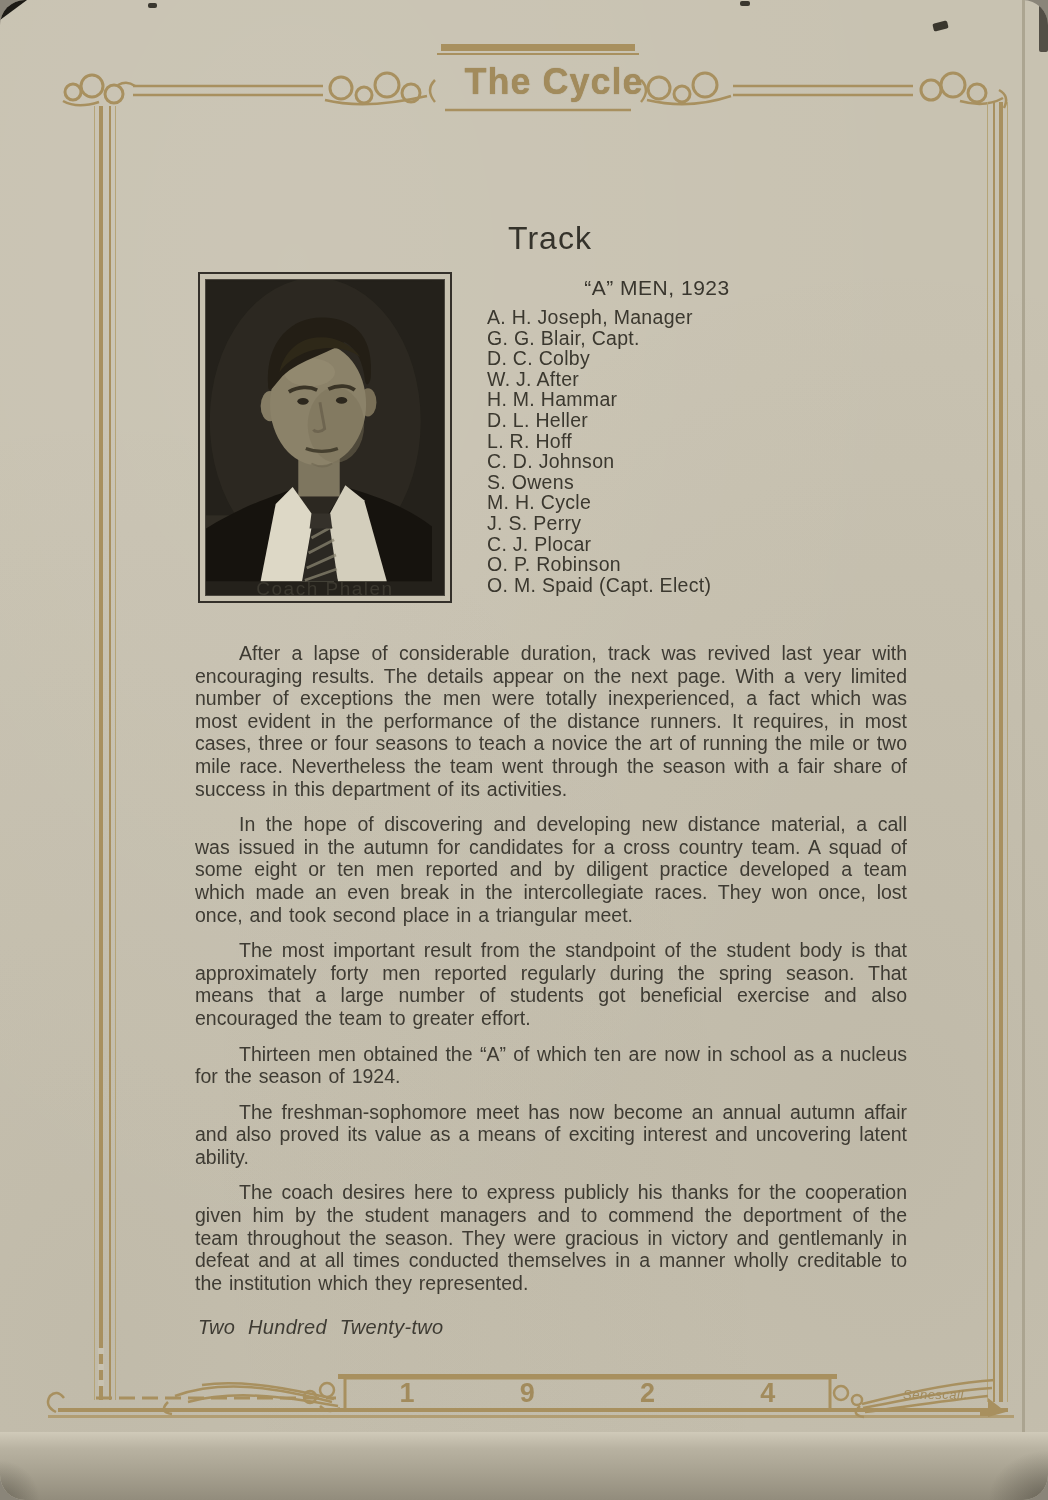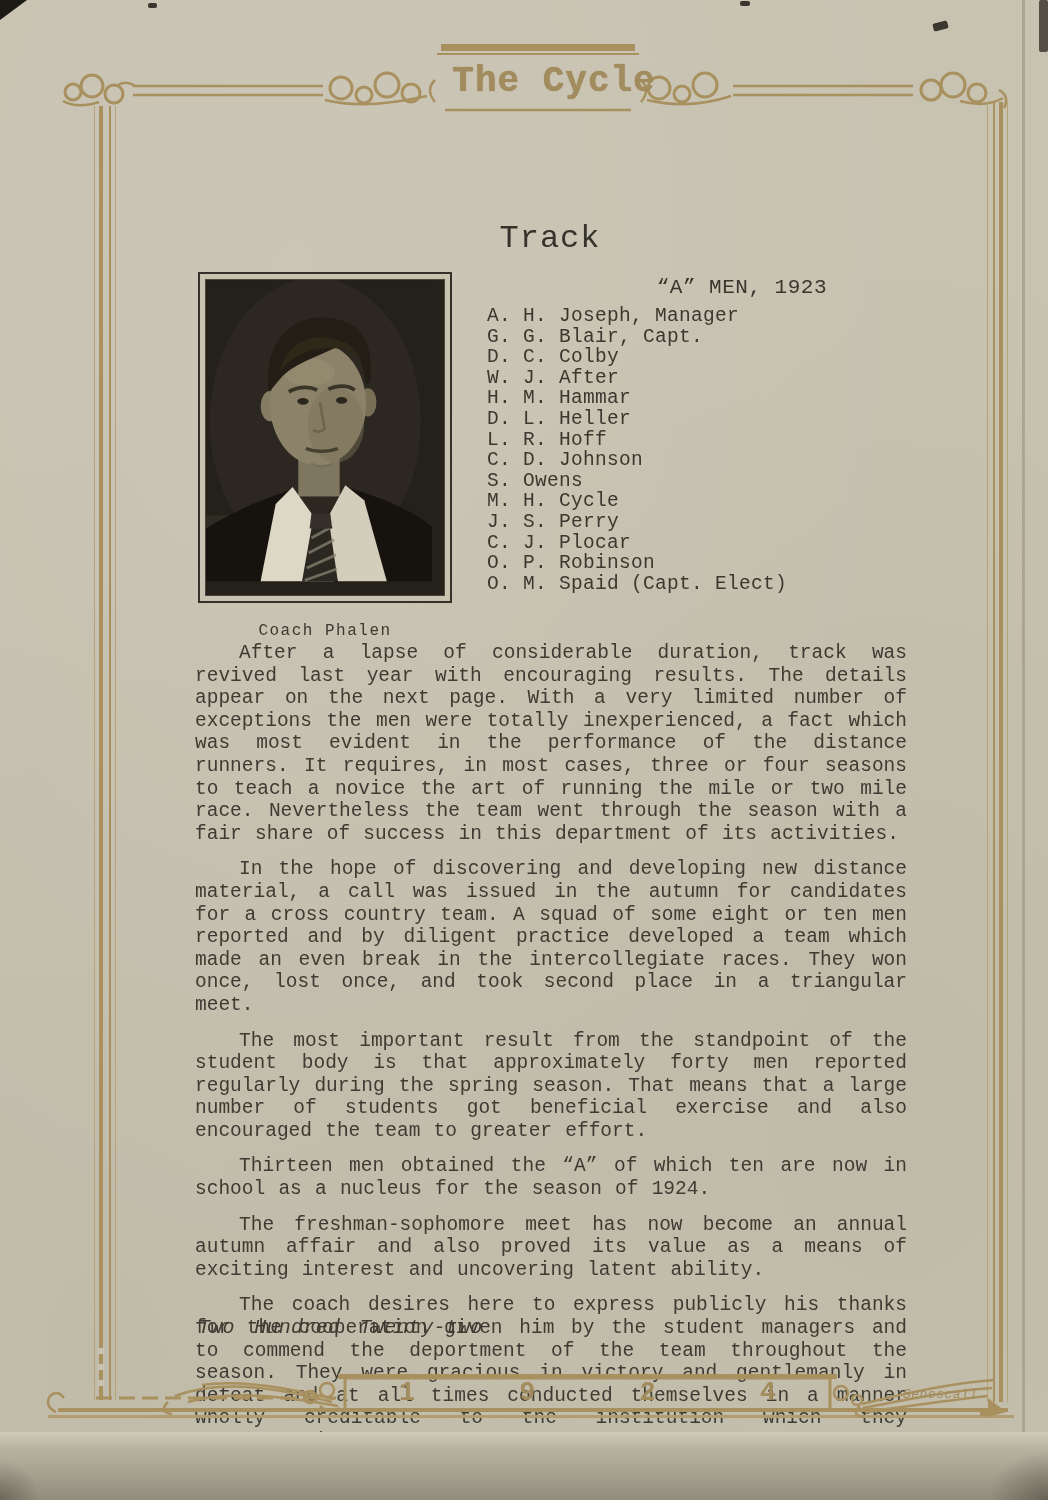--- a/index.html
+++ b/index.html
@@ -3,22 +3,23 @@
 <meta charset="utf-8">
 <style>
   html,body{margin:0;padding:0;background:#8a8579;}
   #page{
     position:relative;width:1048px;height:1500px;overflow:hidden;
     background-color:#c8c2b1;
     background-image:
       radial-gradient(ellipse at 28% 18%, rgba(255,255,255,0.06), transparent 62%),
       radial-gradient(ellipse at 85% 75%, rgba(96,90,74,0.08), transparent 55%),
       radial-gradient(ellipse at 10% 90%, rgba(96,90,74,0.07), transparent 50%);
-    font-family:Liberation Mono, monospace;
+    font-family:Liberation Sans, sans-serif;
     color:#3e3b33;
+    border-radius:25px;
   }
   
   .vline{position:absolute;background:#a8905f;}
   .vline.soft{background:#b5a477;}
   .orn{position:absolute;color:#a8905f;}
   .banner-title{
     position:absolute;left:436px;top:58px;width:236px;height:50px;
     text-align:center;font-weight:bold;font-size:36px;line-height:48px;
     color:#a28b5c;letter-spacing:1px;text-shadow:0 0 1px #907a4c;
   }
@@ -31,32 +32,32 @@
     position:absolute;left:903px;top:1387px;width:120px;
     font-style:italic;font-size:13px;color:#a28b5c;letter-spacing:0.5px;
   }
   
   .page-title{
     position:absolute;left:195px;top:220px;width:710px;
     text-align:center;font-size:32px;color:#35332b;letter-spacing:1px;
   }
   .roster{position:absolute;left:487px;top:276px;width:420px;}
   .roster-heading{
-    width:340px;text-align:right;font-size:21px;color:#39362e;letter-spacing:0.5px;
+    width:340px;text-align:center;font-size:21px;color:#39362e;letter-spacing:0.5px;
   }
   .roster ul{list-style:none;margin:7px 0 0 0;padding:0;}
   .roster li{font-size:19.5px;line-height:20.6px;color:#3b382f;letter-spacing:0.3px;}
   .photo-frame{
     position:absolute;left:198px;top:272px;width:240px;height:317px;
     border:2px solid #34302a;padding:5px;background:#c8c2b1;
   }
   .photo-inner{width:100%;height:100%;border:1px solid #4a463e;box-sizing:border-box;overflow:hidden;background:#24211b;}
   .photo-caption{
-    position:absolute;left:198px;top:622px;width:254px;text-align:center;
-    font-size:16px;color:#3b382f;letter-spacing:1.5px;
+    position:absolute;left:198px;top:578px;width:254px;text-align:center;
+    font-size:19px;color:#3b382f;letter-spacing:1.5px;
   }
   .body-text{position:absolute;left:195px;top:642px;width:712px;}
   .body-text p{
     margin:0 0 13px 0;font-size:19.5px;line-height:22.6px;
     text-indent:44px;text-align:justify;word-spacing:1.5px;color:#3e3b33;
   }
   .folio{
     position:absolute;left:198px;top:1316px;font-style:italic;font-size:20px;
     color:#3e3b33;word-spacing:7px;letter-spacing:0.3px;
   }

